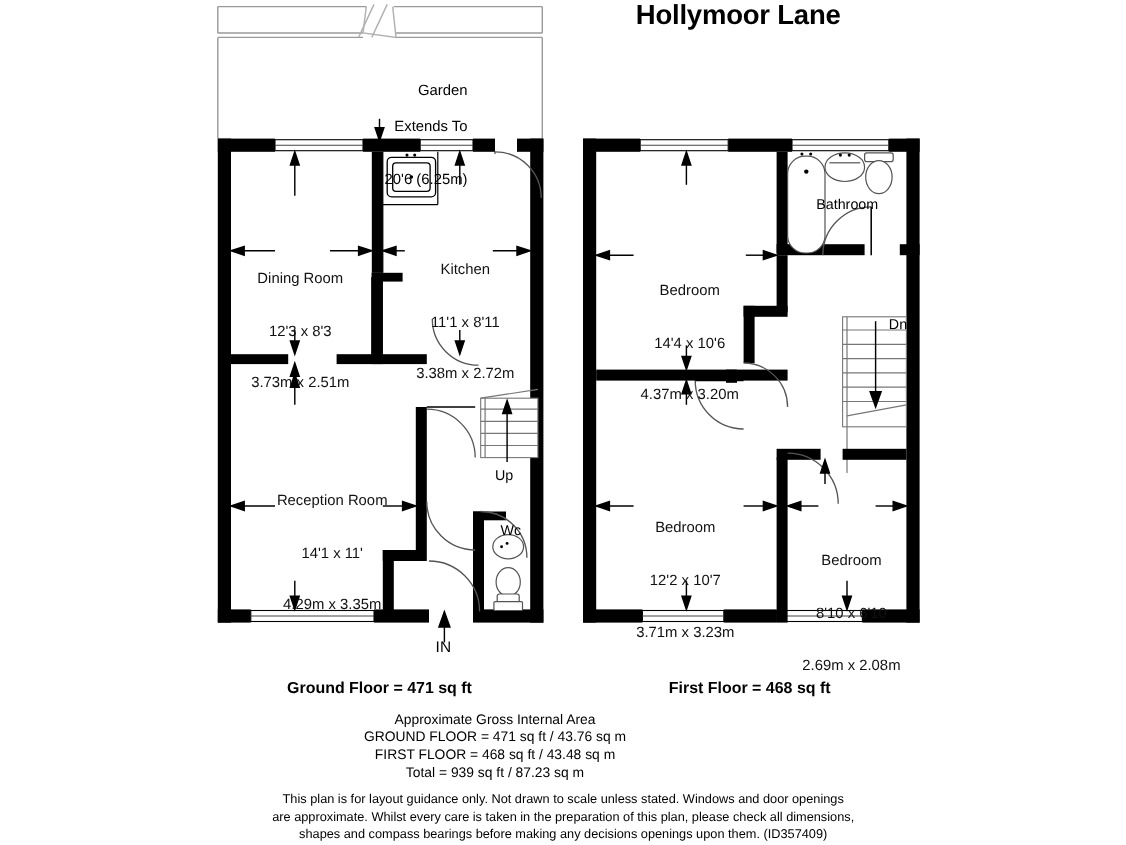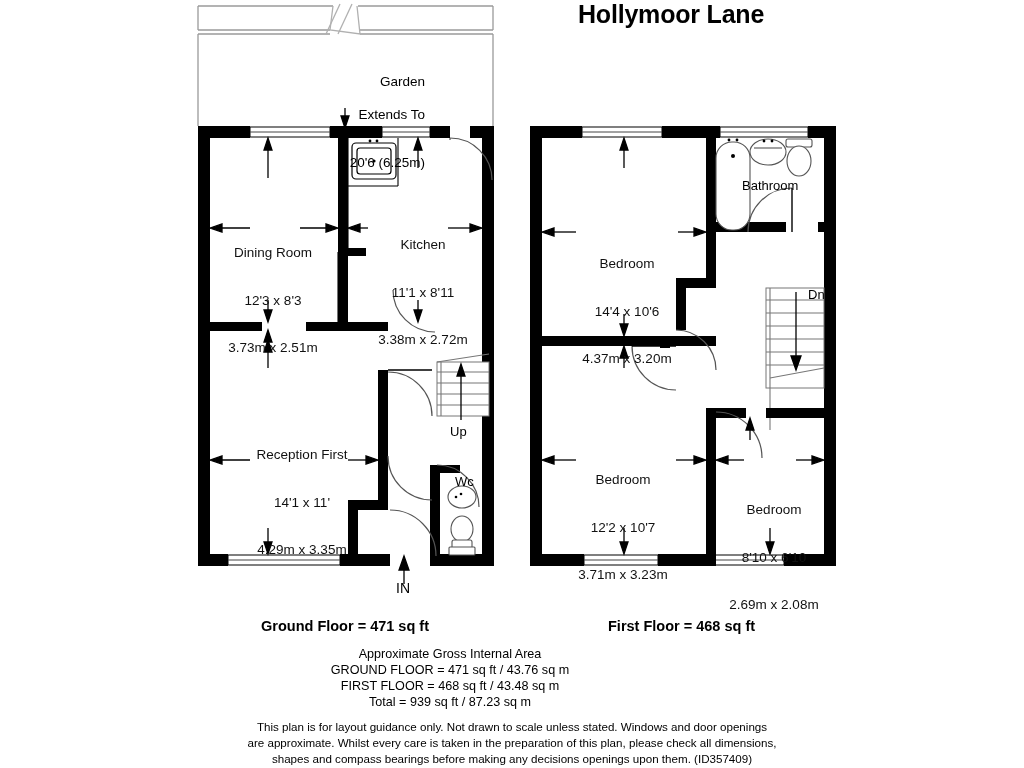--- a/index.html
+++ b/index.html
@@ -415,21 +415,21 @@
     <span class="d2">3.73m x 2.51m</span>
   </div>
 
   <div class="label" style="left:348px; top:205px; width:150px;">
     <span class="nm">Kitchen</span>
     <span class="d1">11'1 x 8'11</span>
     <span class="d2">3.38m x 2.72m</span>
   </div>
 
   <div class="label" style="left:222px; top:415px; width:160px;">
-    <span class="nm">Reception First</span>
+    <span class="nm">Reception Room</span>
     <span class="d1">14'1 x 11'</span>
     <span class="d2">4.29m x 3.35m</span>
   </div>
 
   <div class="small-lab" style="left:450px; top:424px;">Up</div>
   <div class="small-lab" style="left:455px; top:474px;">Wc</div>
   <div class="in-lab" style="left:396px; top:580px;">IN</div>
 
   <div class="label" style="left:553px; top:224px; width:148px;">
     <span class="nm">Bedroom</span>

